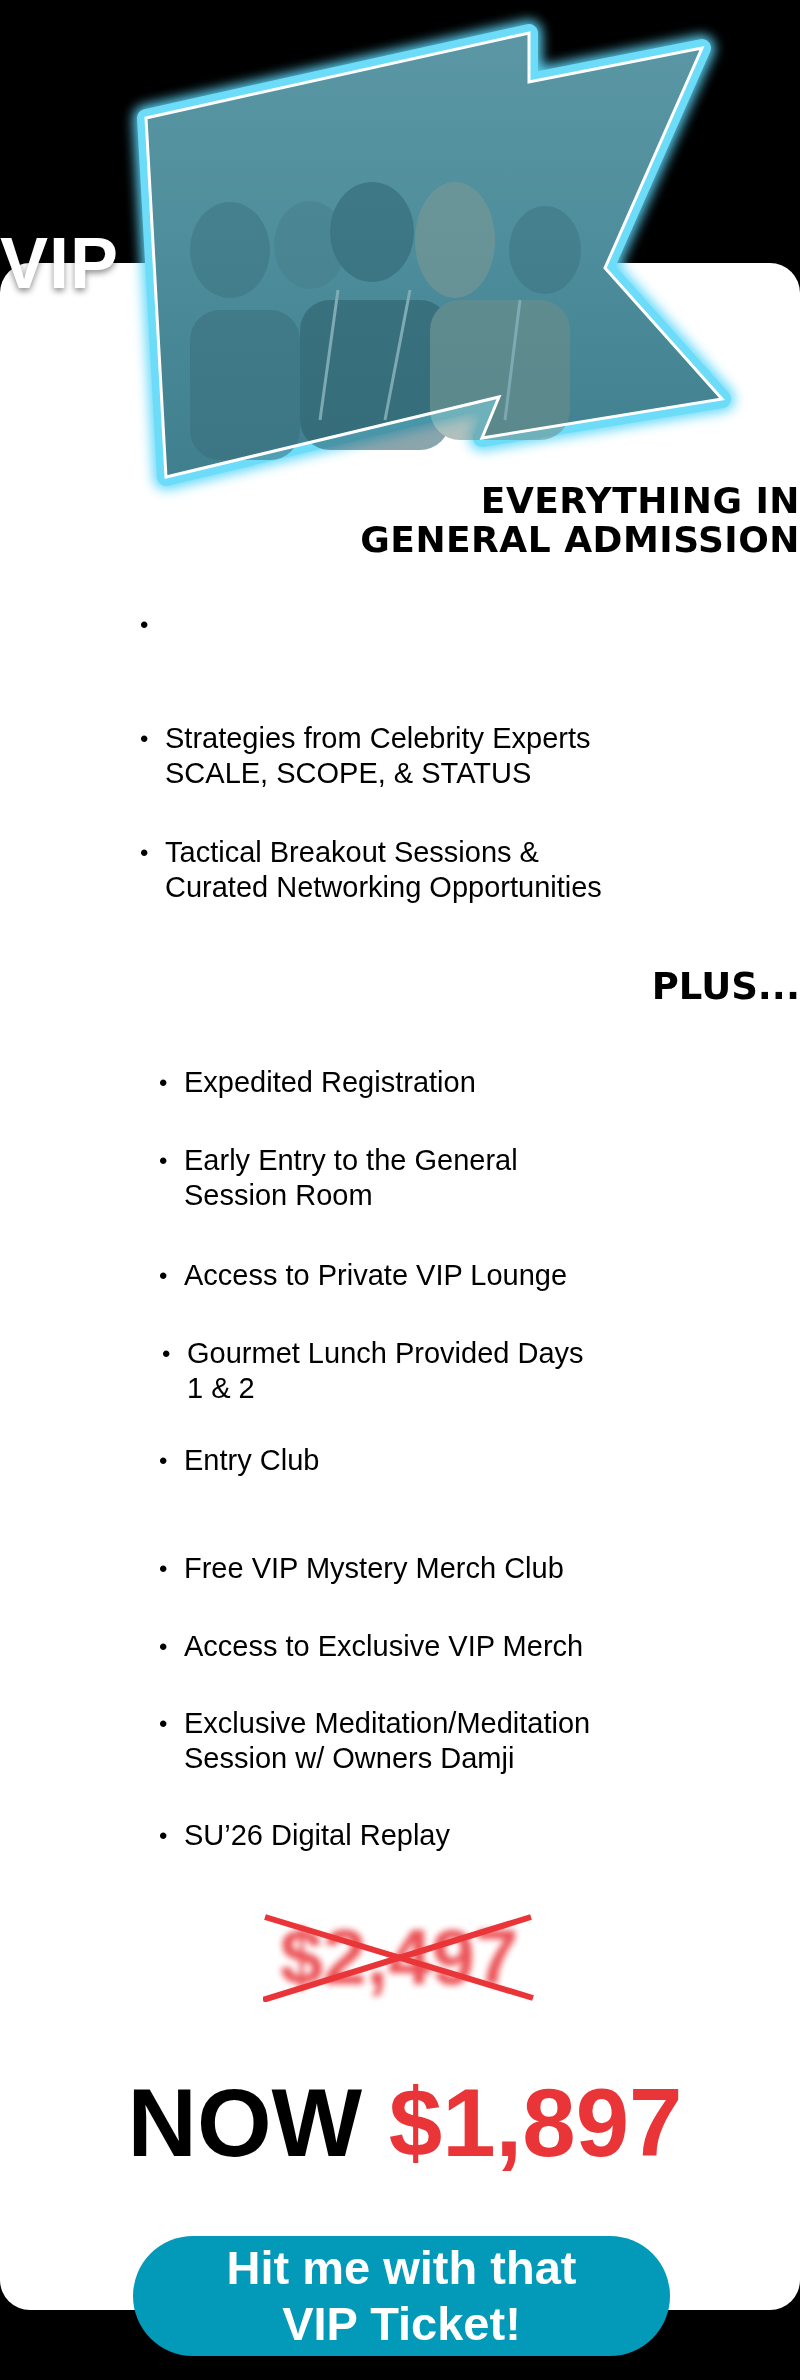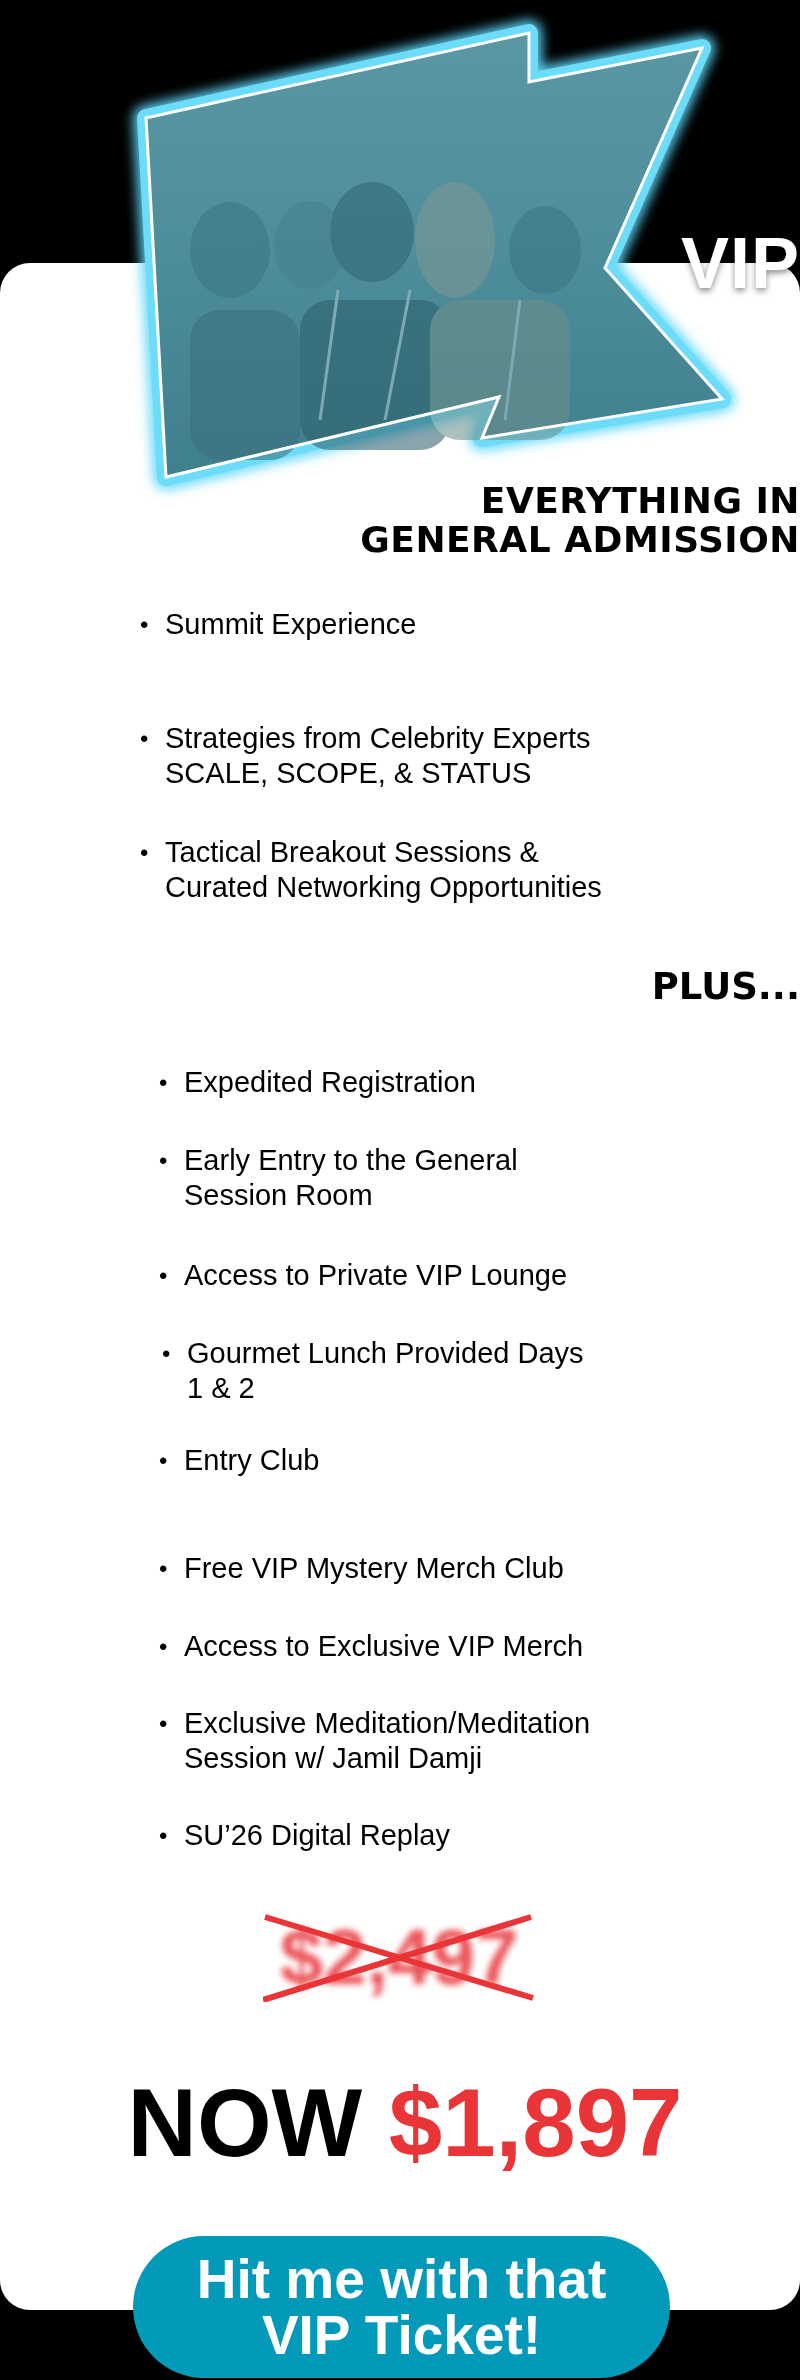--- a/index.html
+++ b/index.html
@@ -8,21 +8,21 @@
     position: relative; overflow: hidden;
     font-family: "Liberation Sans", "DejaVu Sans", sans-serif;
   }
   .card {
     position: absolute; left: 0; top: 263px; width: 800px; height: 2047px;
     background: #ffffff; border-radius: 30px;
   }
   .badge { position: absolute; left: 0; top: 0; width: 800px; height: 520px; }
   .badge svg { position: absolute; left: 0; top: 0; }
   .vip-label {
-    position: absolute; left: 0; width: 800px; top: 218px; text-align: right;
+    position: absolute; left: 0; width: 800px; top: 218px; text-align: left;
     color: #ffffff; font-weight: 700; font-size: 72px; line-height: 90px;
     letter-spacing: 1px;
     text-shadow: 0 3px 6px rgba(0,0,0,0.45);
   }
   .heading {
     position: absolute; left: 0; width: 800px; text-align: right;
     color: #000000; font-weight: 900; font-family: "DejaVu Sans", sans-serif;
   }
   .heading-main { top: 481px; font-size: 36px; line-height: 39px; letter-spacing: 0.5px; }
   .heading-plus { top: 965px; font-size: 37px; line-height: 44px; }
@@ -44,23 +44,23 @@
     filter: blur(3px); opacity: 0.85;
   }
   .old-price svg { position: absolute; left: 0; top: 0; }
   .now-line {
     position: absolute; left: 5px; width: 800px; top: 2068px; text-align: center;
     font-weight: 700; font-size: 96px; line-height: 110px; white-space: nowrap;
   }
   .now-line .now-word { color: #000000; }
   .now-line .now-price { color: #ea3538; }
   .cta {
-    position: absolute; left: 133px; top: 2236px; width: 537px; height: 142px;
+    position: absolute; left: 133px; top: 2236px; width: 537px; height: 120px;
     border-radius: 71px; background: #0399b8; border: none; padding: 0;
-    color: #ffffff; font-weight: 700; font-size: 55px; line-height: 56px;
+    color: #ffffff; font-weight: 700; font-size: 47px; line-height: 56px;
     text-align: center; cursor: pointer;
     font-family: "Liberation Sans", sans-serif;
   }
   .cta span { display: block; }
 </style>
 </head>
 <body>
 
 <div class="card"></div>
 
@@ -99,21 +99,20 @@
 </div>
 
 <div class="heading heading-main">
   <div>EVERYTHING IN</div>
   <div>GENERAL ADMISSION</div>
 </div>
 
 <ul class="list list-a">
   <li style="top:607px">
     <span class="bullet">•</span>
-    <span class="text">Summit Experience</span>
   </li>
   <li style="top:721px">
     <span class="bullet">•</span>
     <span class="text">Strategies from Celebrity Experts</span>
     <span class="text">SCALE, SCOPE, &amp; STATUS</span>
   </li>
   <li style="top:835px">
     <span class="bullet">•</span>
     <span class="text">Tactical Breakout Sessions &amp;</span>
     <span class="text">Curated Networking Opportunities</span>
@@ -149,21 +148,21 @@
     <span class="bullet">•</span>
     <span class="text">Free VIP Mystery Merch Club</span>
   </li>
   <li style="top:1629px">
     <span class="bullet">•</span>
     <span class="text">Access to Exclusive VIP Merch</span>
   </li>
   <li style="top:1706px">
     <span class="bullet">•</span>
     <span class="text">Exclusive Meditation/Meditation</span>
-    <span class="text">Session w/ Jamil Damji</span>
+    <span class="text">Session w/ Owners Damji</span>
   </li>
   <li style="top:1818px">
     <span class="bullet">•</span>
     <span class="text">SU’26 Digital Replay</span>
   </li>
 </ul>
 
 <div class="old-price">
   <div class="amount">$2,497</div>
   <svg width="272" height="90" viewBox="0 0 272 90">

